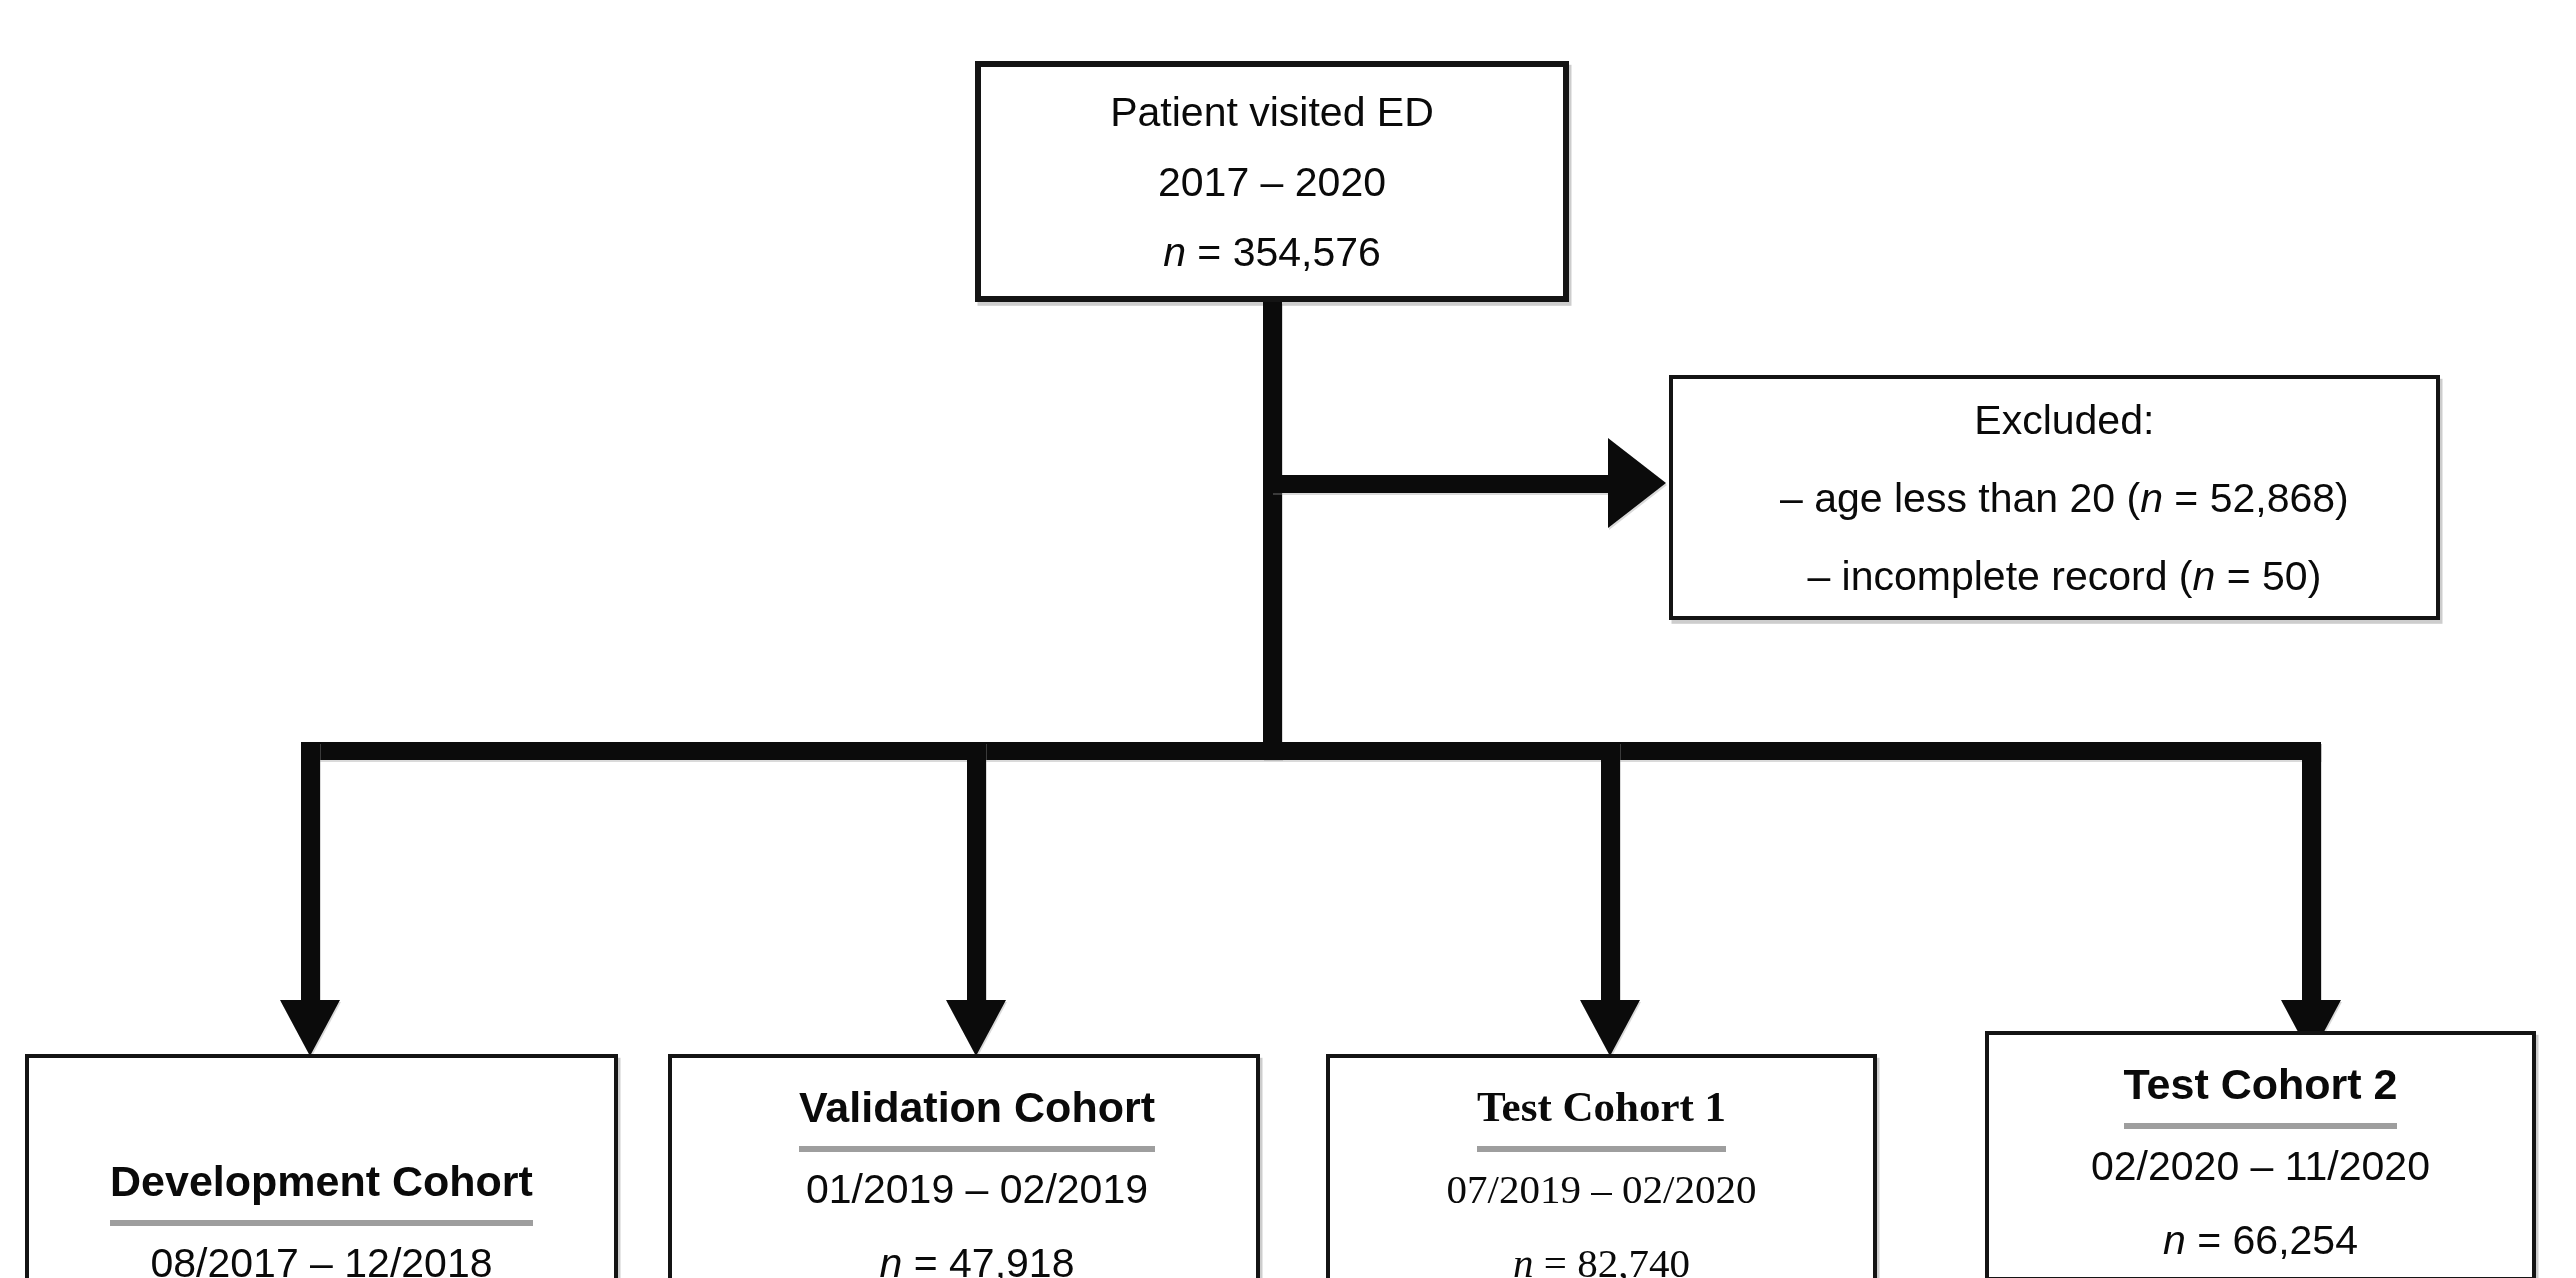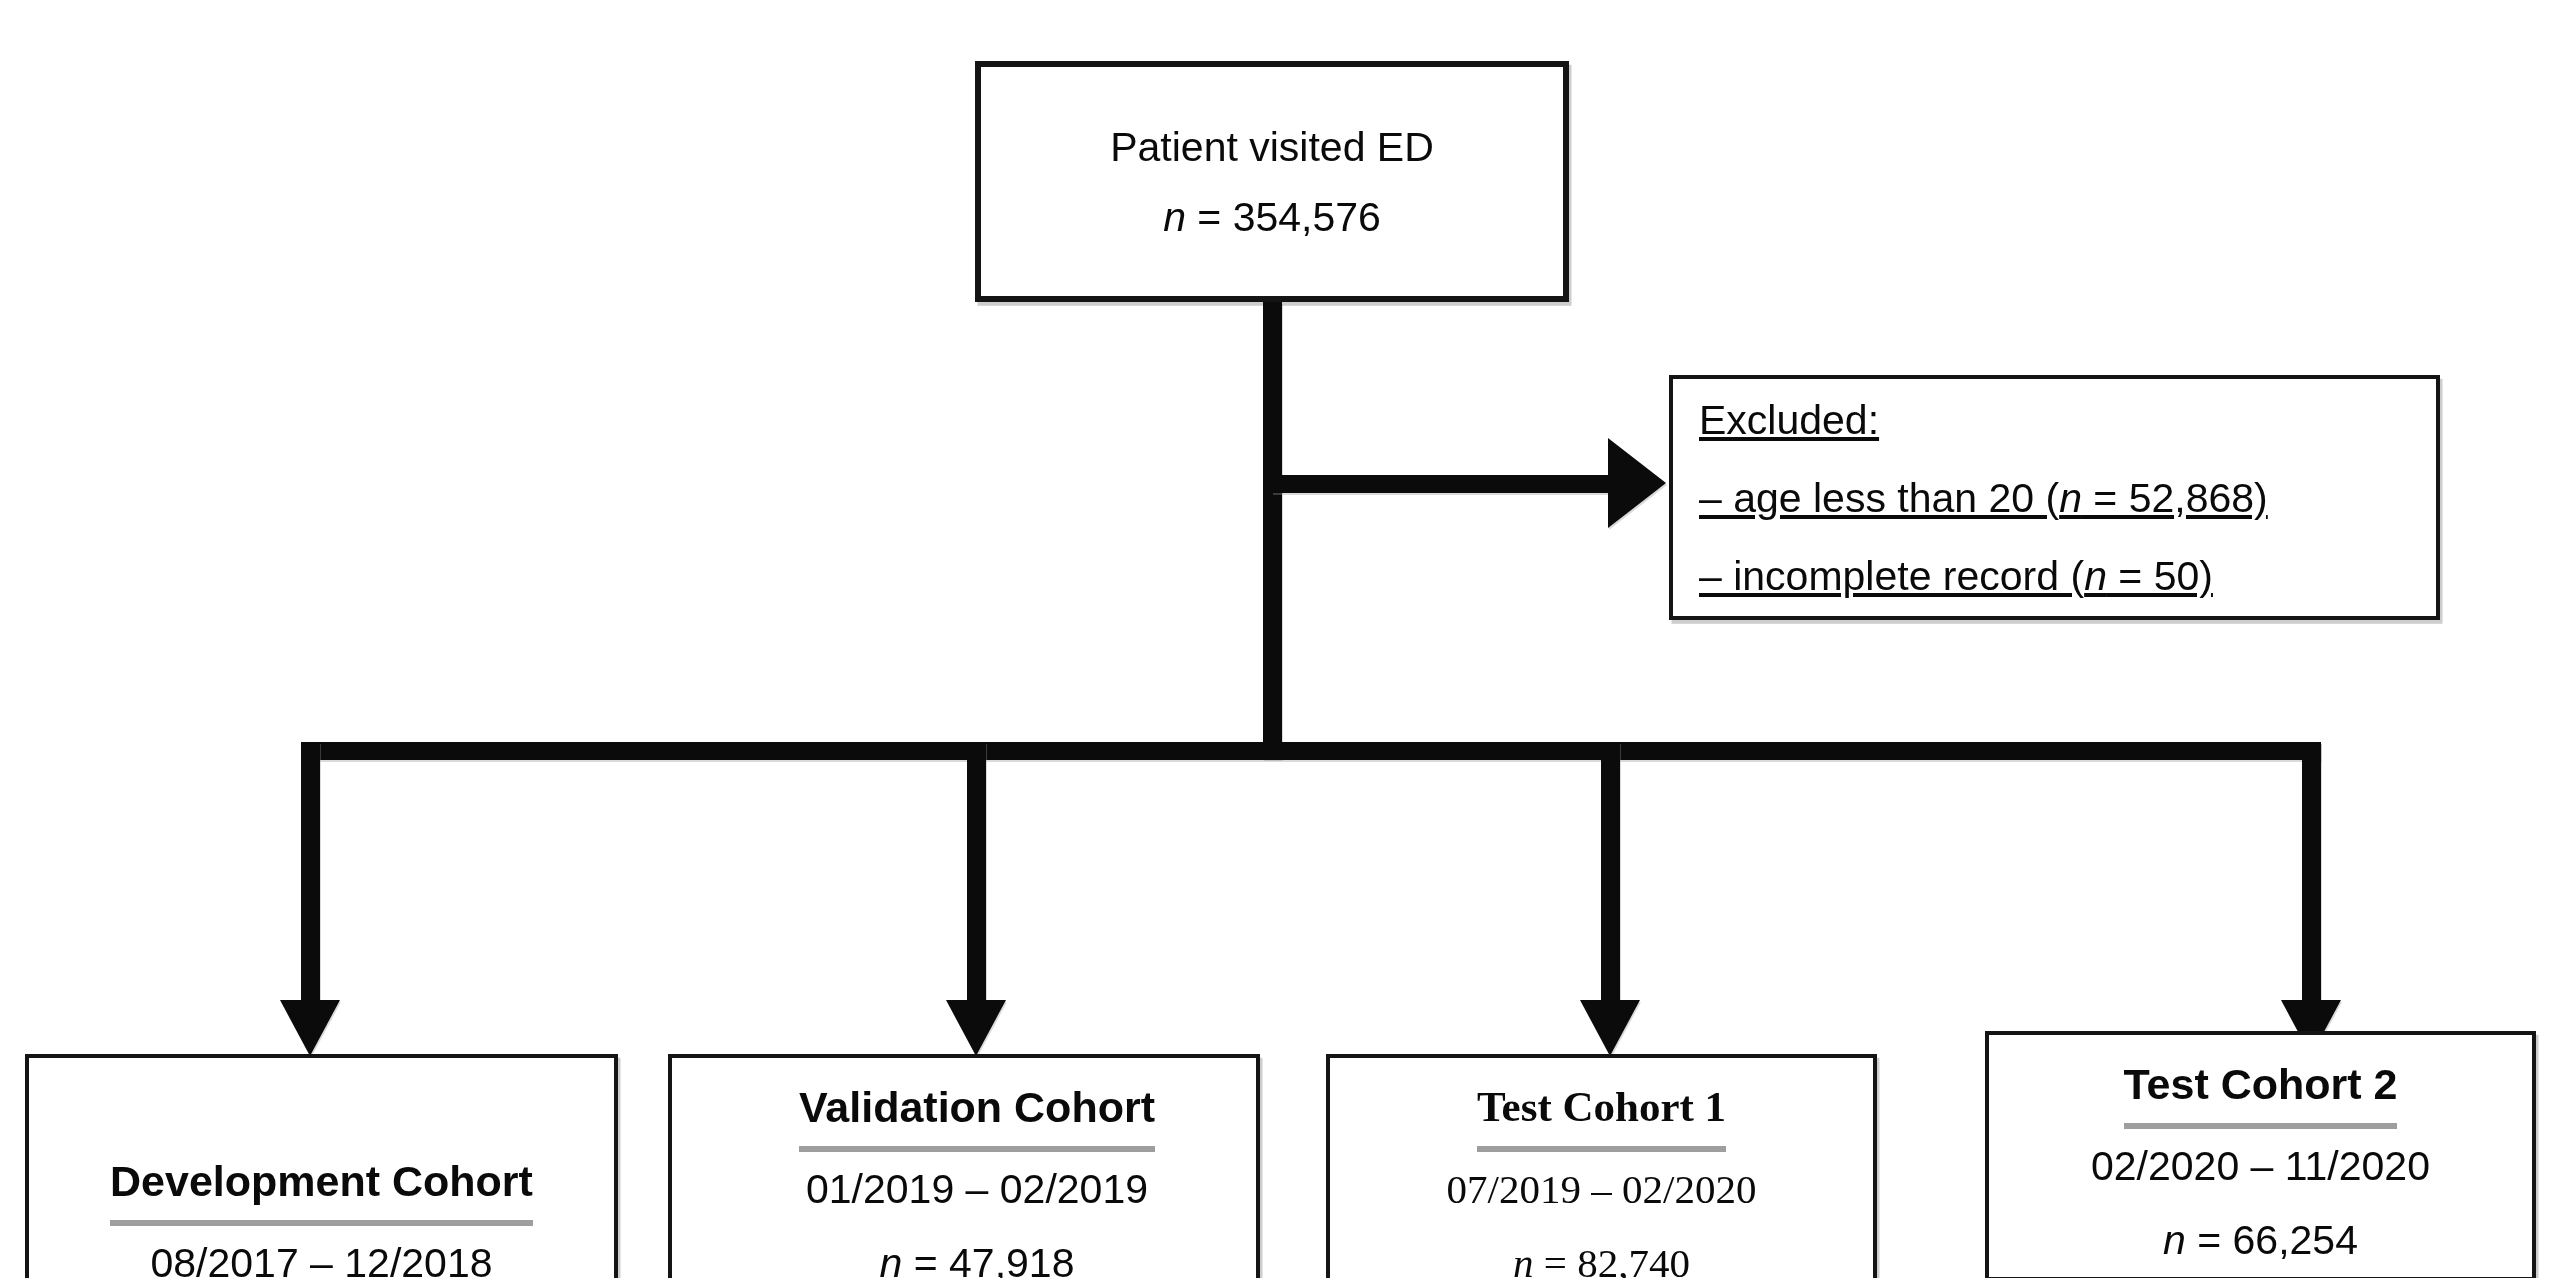--- a/index.html
+++ b/index.html
@@ -31,26 +31,25 @@
     justify-content: center;
     align-items: center;
     text-align: center;
     font-size: 41px;
     line-height: 70px;
     box-shadow: 2.5px 3.8px 0 rgba(145,145,145,0.45);
   }
   .box .line { white-space: nowrap; }
   .top-box { border-width: 6.3px; }
   .excluded-box {
-    align-items: flex-start;
+    align-items: center;
     text-align: left;
     padding-left: 26px;
     padding-right: 6.3px;
     line-height: 78px;
-    text-decoration: underline;
   }
   .cohort-box { line-height: 74px; justify-content: flex-end; }
   .cohort-title {
     font-weight: bold;
     font-size: 43px;
     display: inline-block;
     border-bottom: 6.9px solid #9e9e9e;
     padding-bottom: 2.5px;
     white-space: nowrap;
   }
@@ -78,20 +77,21 @@
     border-top: 56px solid #0b0b0b;
   }
 </style>
 </head>
 <body>
 
 <div class="canvas">
 
   <div class="box top-box" style="left:975px; top:25px; width:594px; height:241px;">
     <div class="line">Patient visited ED</div>
+    <div class="line">2017 – 2020</div>
     <div class="line"><span class="nvar">n</span><span> = 354,576</span></div>
   </div>
 
   <div class="connector" style="left:1263px; top:266px; width:19px; height:457px;"></div>
 
   <div class="connector" style="left:1272px; top:439px; width:338px; height:17.5px;"></div>
   <div class="arrowhead arrowhead-right" style="left:1608px; top:402px;"></div>
 
   <div class="box excluded-box" style="left:1669px; top:339px; width:771px; height:245px;">
     <div class="line">Excluded:</div>

